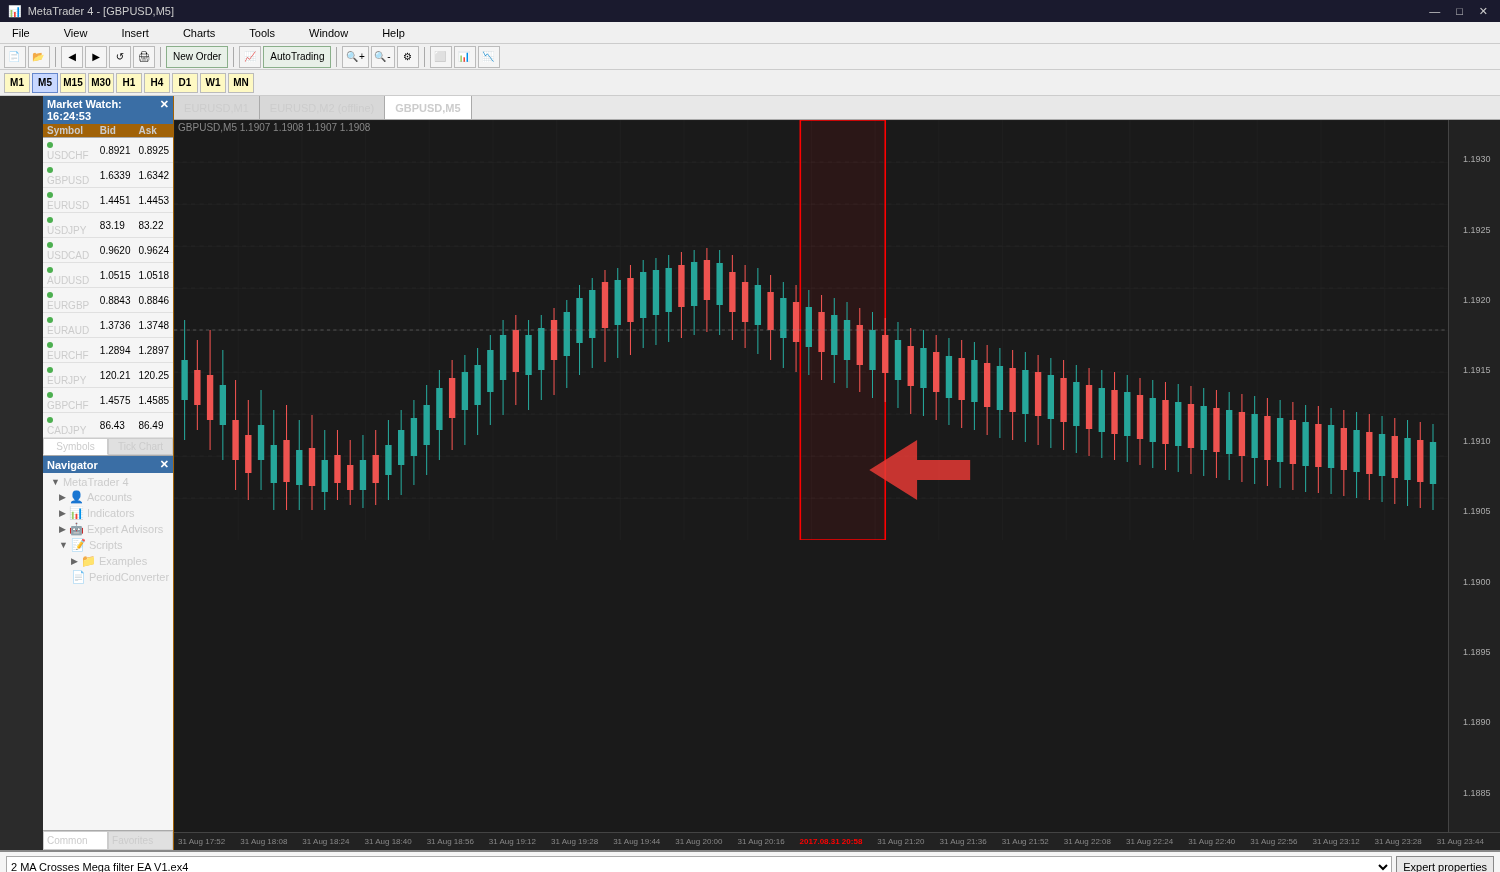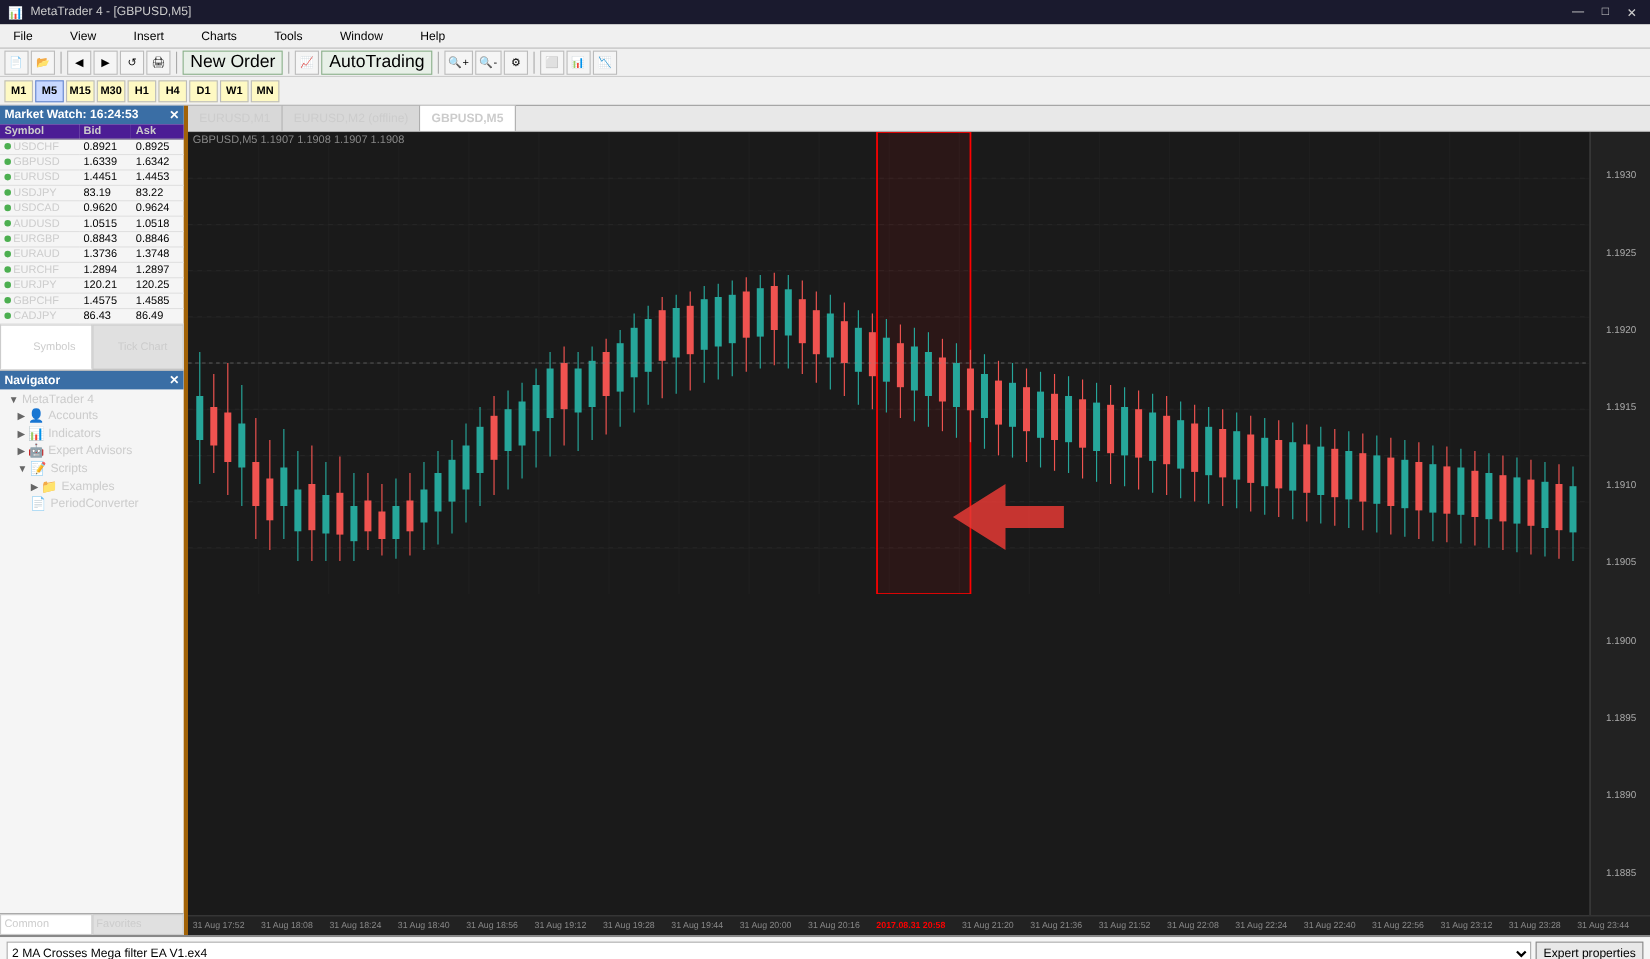--- a/index.html
+++ b/index.html
@@ -12,44 +12,44 @@
     #titlebar-right span { cursor: pointer; padding: 0 4px; }
 
     
     #menubar { background: #f0f0f0; height: 22px; display: flex; align-items: center; padding: 4px 4px; gap: 18px; border-bottom: 1px solid #ccc; }
     #menubar span { padding: 2px 8px; cursor: pointer; font-size: 11px; color: #000; }
 
     
     #toolbar1 { background: #f0f0f0; height: 26px; display: flex; align-items: center; padding: 0 4px; gap: 2px; border-bottom: 1px solid #ccc; }
     .tb-btn { height: 22px; min-width: 22px; border: 1px solid #bbb; background: #f5f5f5; cursor: pointer; font-size: 10px; display: flex; align-items: center; justify-content: center; padding: 0 3px; }
     .tb-sep { width: 1px; height: 20px; background: #aaa; margin: 0 3px; }
-    .tb-btn-text { font-size: 16px; padding: 0 6px; background: #e8f0e8; border: 1px solid #8aaf8a; color: #000; }
+    .tb-btn-text { font-size: 10px; padding: 0 6px; background: #e8f0e8; border: 1px solid #8aaf8a; color: #000; }
 
     
     #toolbar2 { background: #f0f0f0; height: 26px; display: flex; align-items: center; padding: 0 4px; gap: 2px; border-bottom: 1px solid #ccc; }
     .tf-btn { height: 20px; min-width: 26px; border: 1px solid #bbb; background: #fef9c3; cursor: pointer; font-size: 10px; display: flex; align-items: center; justify-content: center; font-weight: bold; }
     .tf-btn.active { background: #c8d8ff; border-color: #6688cc; }
 
     
     #main { display: flex; height: calc(872px - 22px - 22px - 26px - 26px - 22px); }
 
     
-    #left-panel { width: 205px; background: #f5f5f5; border-right: 4px solid #a16207; display: flex; flex-direction: column; }
+    #left-panel { width: 205px; background: #f5f5f5; border-right: 1px solid #a16207; display: flex; flex-direction: column; margin-left: 43px; }
 
     
     #market-watch { flex: 0 0 auto; }
     #mw-header { background: #3a6ea5; color: #fff; padding: 2px 4px; font-size: 11px; font-weight: bold; display: flex; justify-content: space-between; }
     #mw-table { width: 100%; border-collapse: collapse; }
-    #mw-table th { background: #4c1d95; font-size: 10px; padding: 1px 4px; text-align: left; border-bottom: 1px solid #aaa; }
+    #mw-table th { background: #a16207; font-size: 10px; padding: 1px 4px; text-align: left; border-bottom: 1px solid #aaa; }
     #mw-table td { font-size: 10px; padding: 1px 4px; border-bottom: 1px solid #e0e0e0; }
     .dot { display: inline-block; width: 6px; height: 6px; border-radius: 50%; background: #4caf50; margin-right: 2px; }
     .bid { color: #000; }
     .ask { color: #000; }
     #mw-tabs { display: flex; background: #e0e0e0; }
-    #mw-tabs span { flex: 1; text-align: right; padding: 14px; font-size: 10px; border: 1px solid #ccc; cursor: pointer; }
+    #mw-tabs span { flex: 1; text-align: center; padding: 2px; font-size: 10px; border: 1px solid #ccc; cursor: pointer; }
     #mw-tabs span.active { background: #fff; border-bottom: 1px solid #fff; }
 
     
     #navigator { flex: 1; overflow: auto; border-top: 1px solid #aaa; }
     #nav-header { background: #3a6ea5; color: #fff; padding: 2px 4px; font-size: 11px; font-weight: bold; display: flex; justify-content: space-between; align-items: center; }
     .nav-tree { padding: 2px 0; }
     .nav-item { padding: 1px 4px 1px 8px; cursor: pointer; font-size: 11px; display: flex; align-items: center; gap: 3px; }
     .nav-item.indent1 { padding-left: 16px; }
     .nav-item.indent2 { padding-left: 28px; }
     .folder-icon { color: #f5a623; font-size: 12px; }

